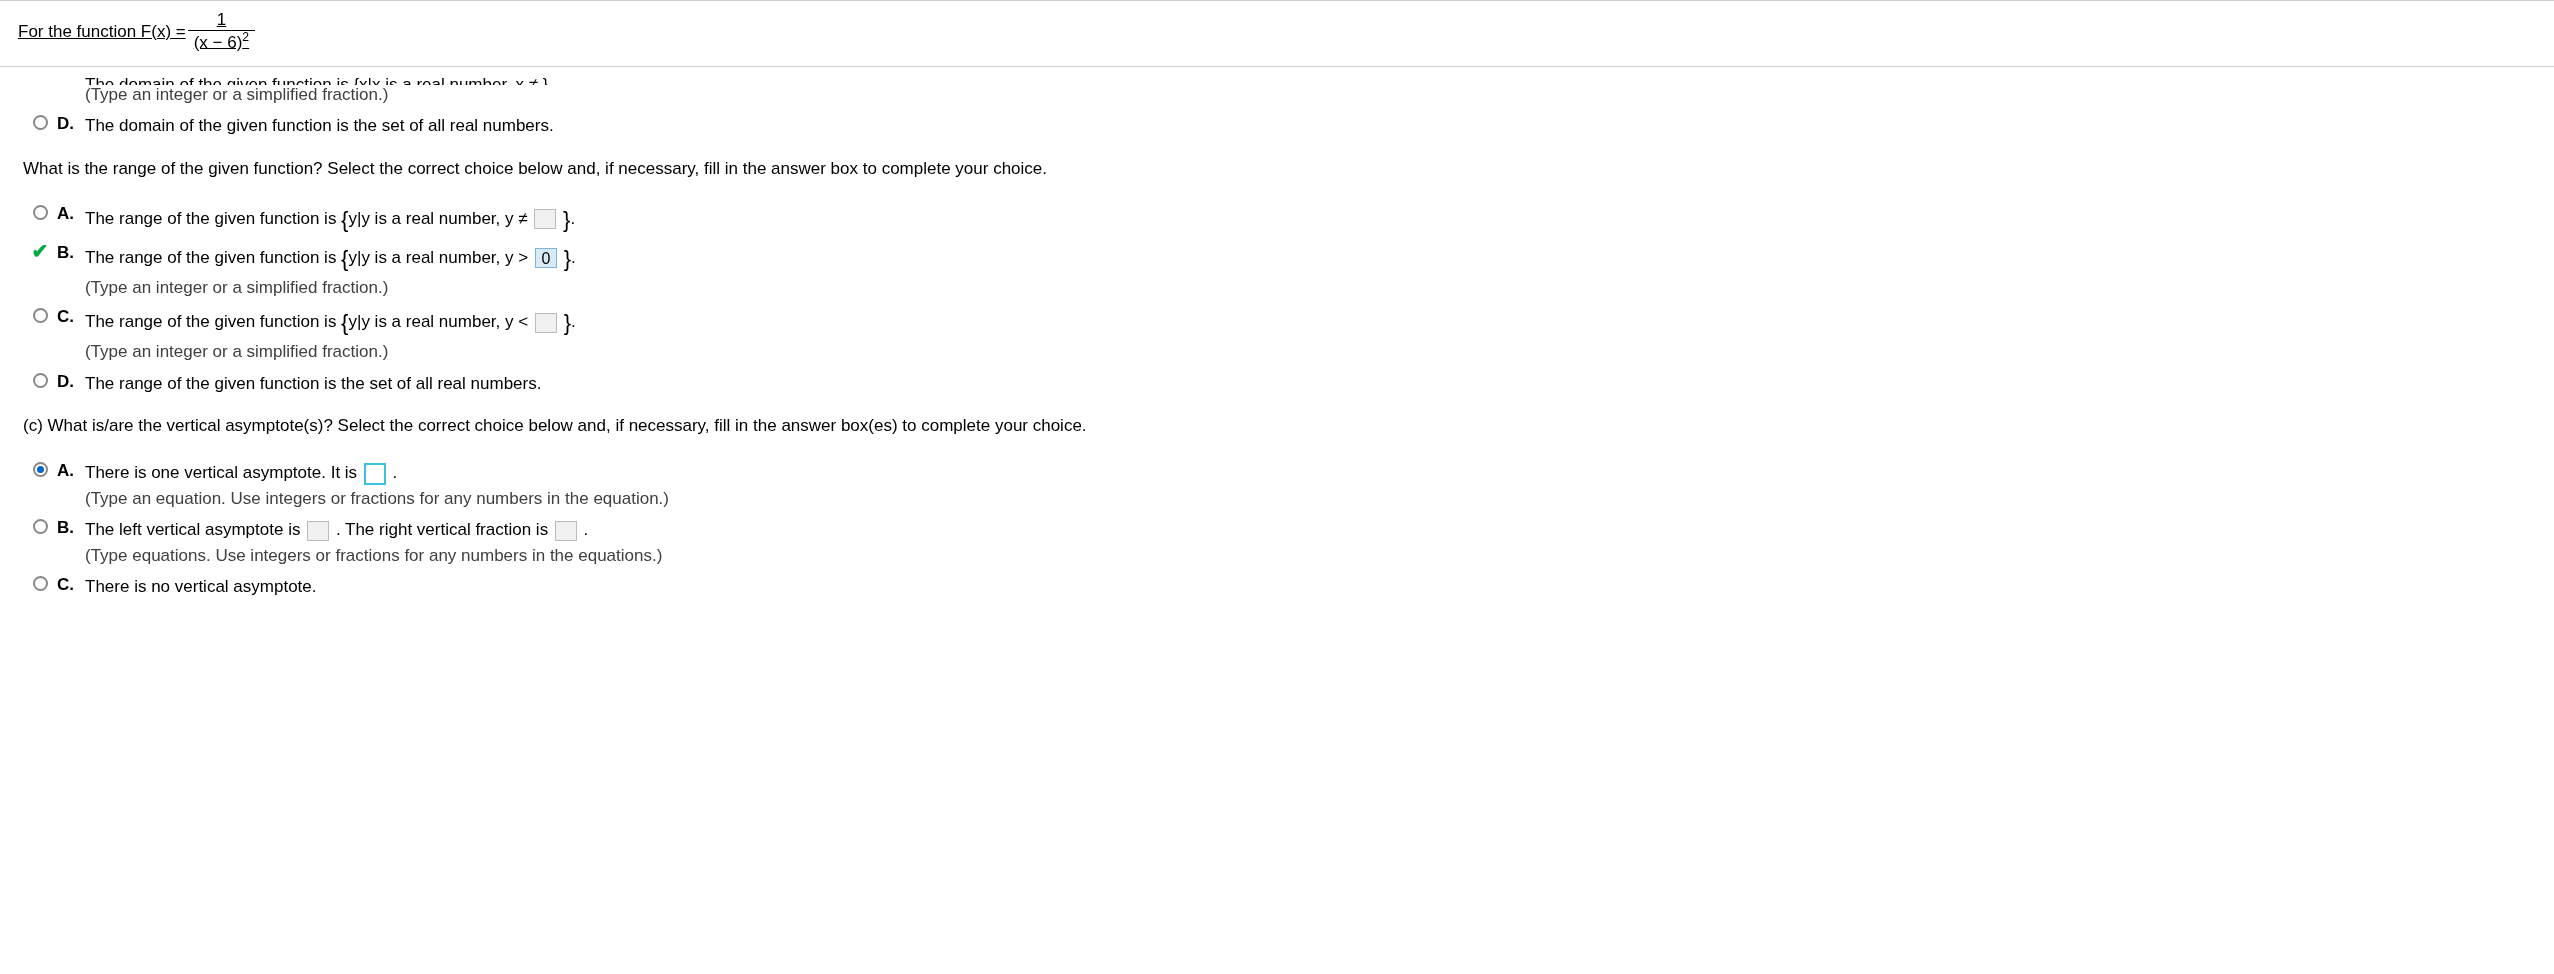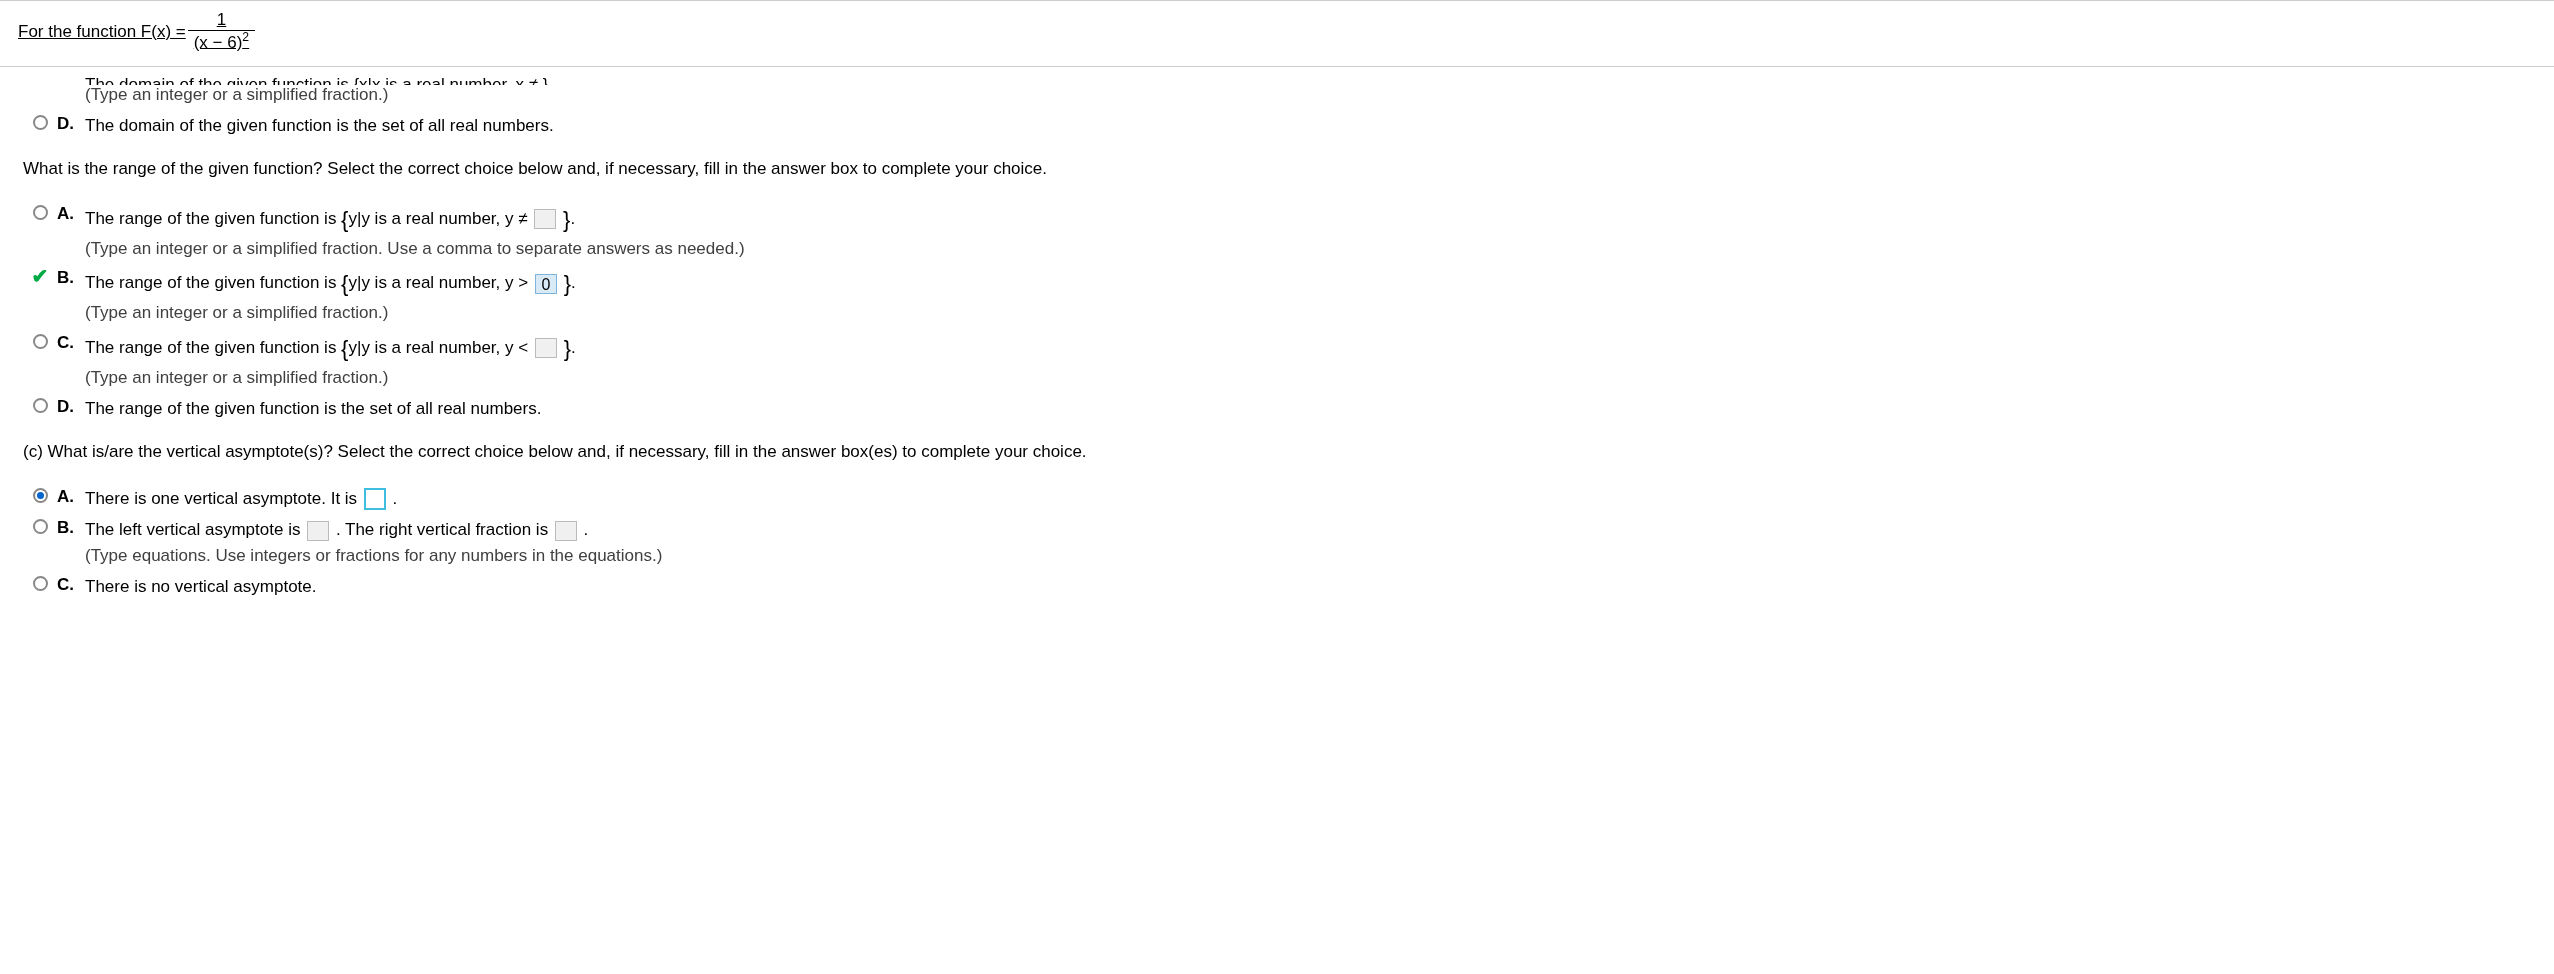--- a/index.html
+++ b/index.html
@@ -136,21 +136,20 @@
     <div class="radio-col">
         <span class="radio"></span>
       </div>
     <div class="letter-col">A.</div>
     <div class="text-col">
       <span>The range of the given function is </span>
       <span class="brace">{</span><span>y|y is a real number, y ≠</span>
       <span class="ans-box"></span>
       <span class="brace">}</span><span>.</span>
       <br>
-      <span class="hint">(Type an integer or a simplified fraction. Use a comma to separate answers as needed.)</span>
     </div>
   </div>
 
   <div class="row">
     <div class="radio-col">
         <span class="check">✔</span>
       </div>
     <div class="letter-col">B.</div>
     <div class="text-col">
       <span>The range of the given function is </span>
@@ -190,20 +189,21 @@
   <div class="row">
     <div class="radio-col">
         <span class="radio selected"></span>
       </div>
     <div class="letter-col">A.</div>
     <div class="text-col">
       <span>There is one vertical asymptote. It is </span>
       <span class="ans-box active"></span>
       <span>.</span>
       <br>
+      <span class="hint">(Type an equation. Use integers or fractions for any numbers in the equation.)</span>
     </div>
   </div>
 
   <div class="row">
     <div class="radio-col">
         <span class="radio"></span>
       </div>
     <div class="letter-col">B.</div>
     <div class="text-col">
       <span>The left vertical asymptote is </span>

